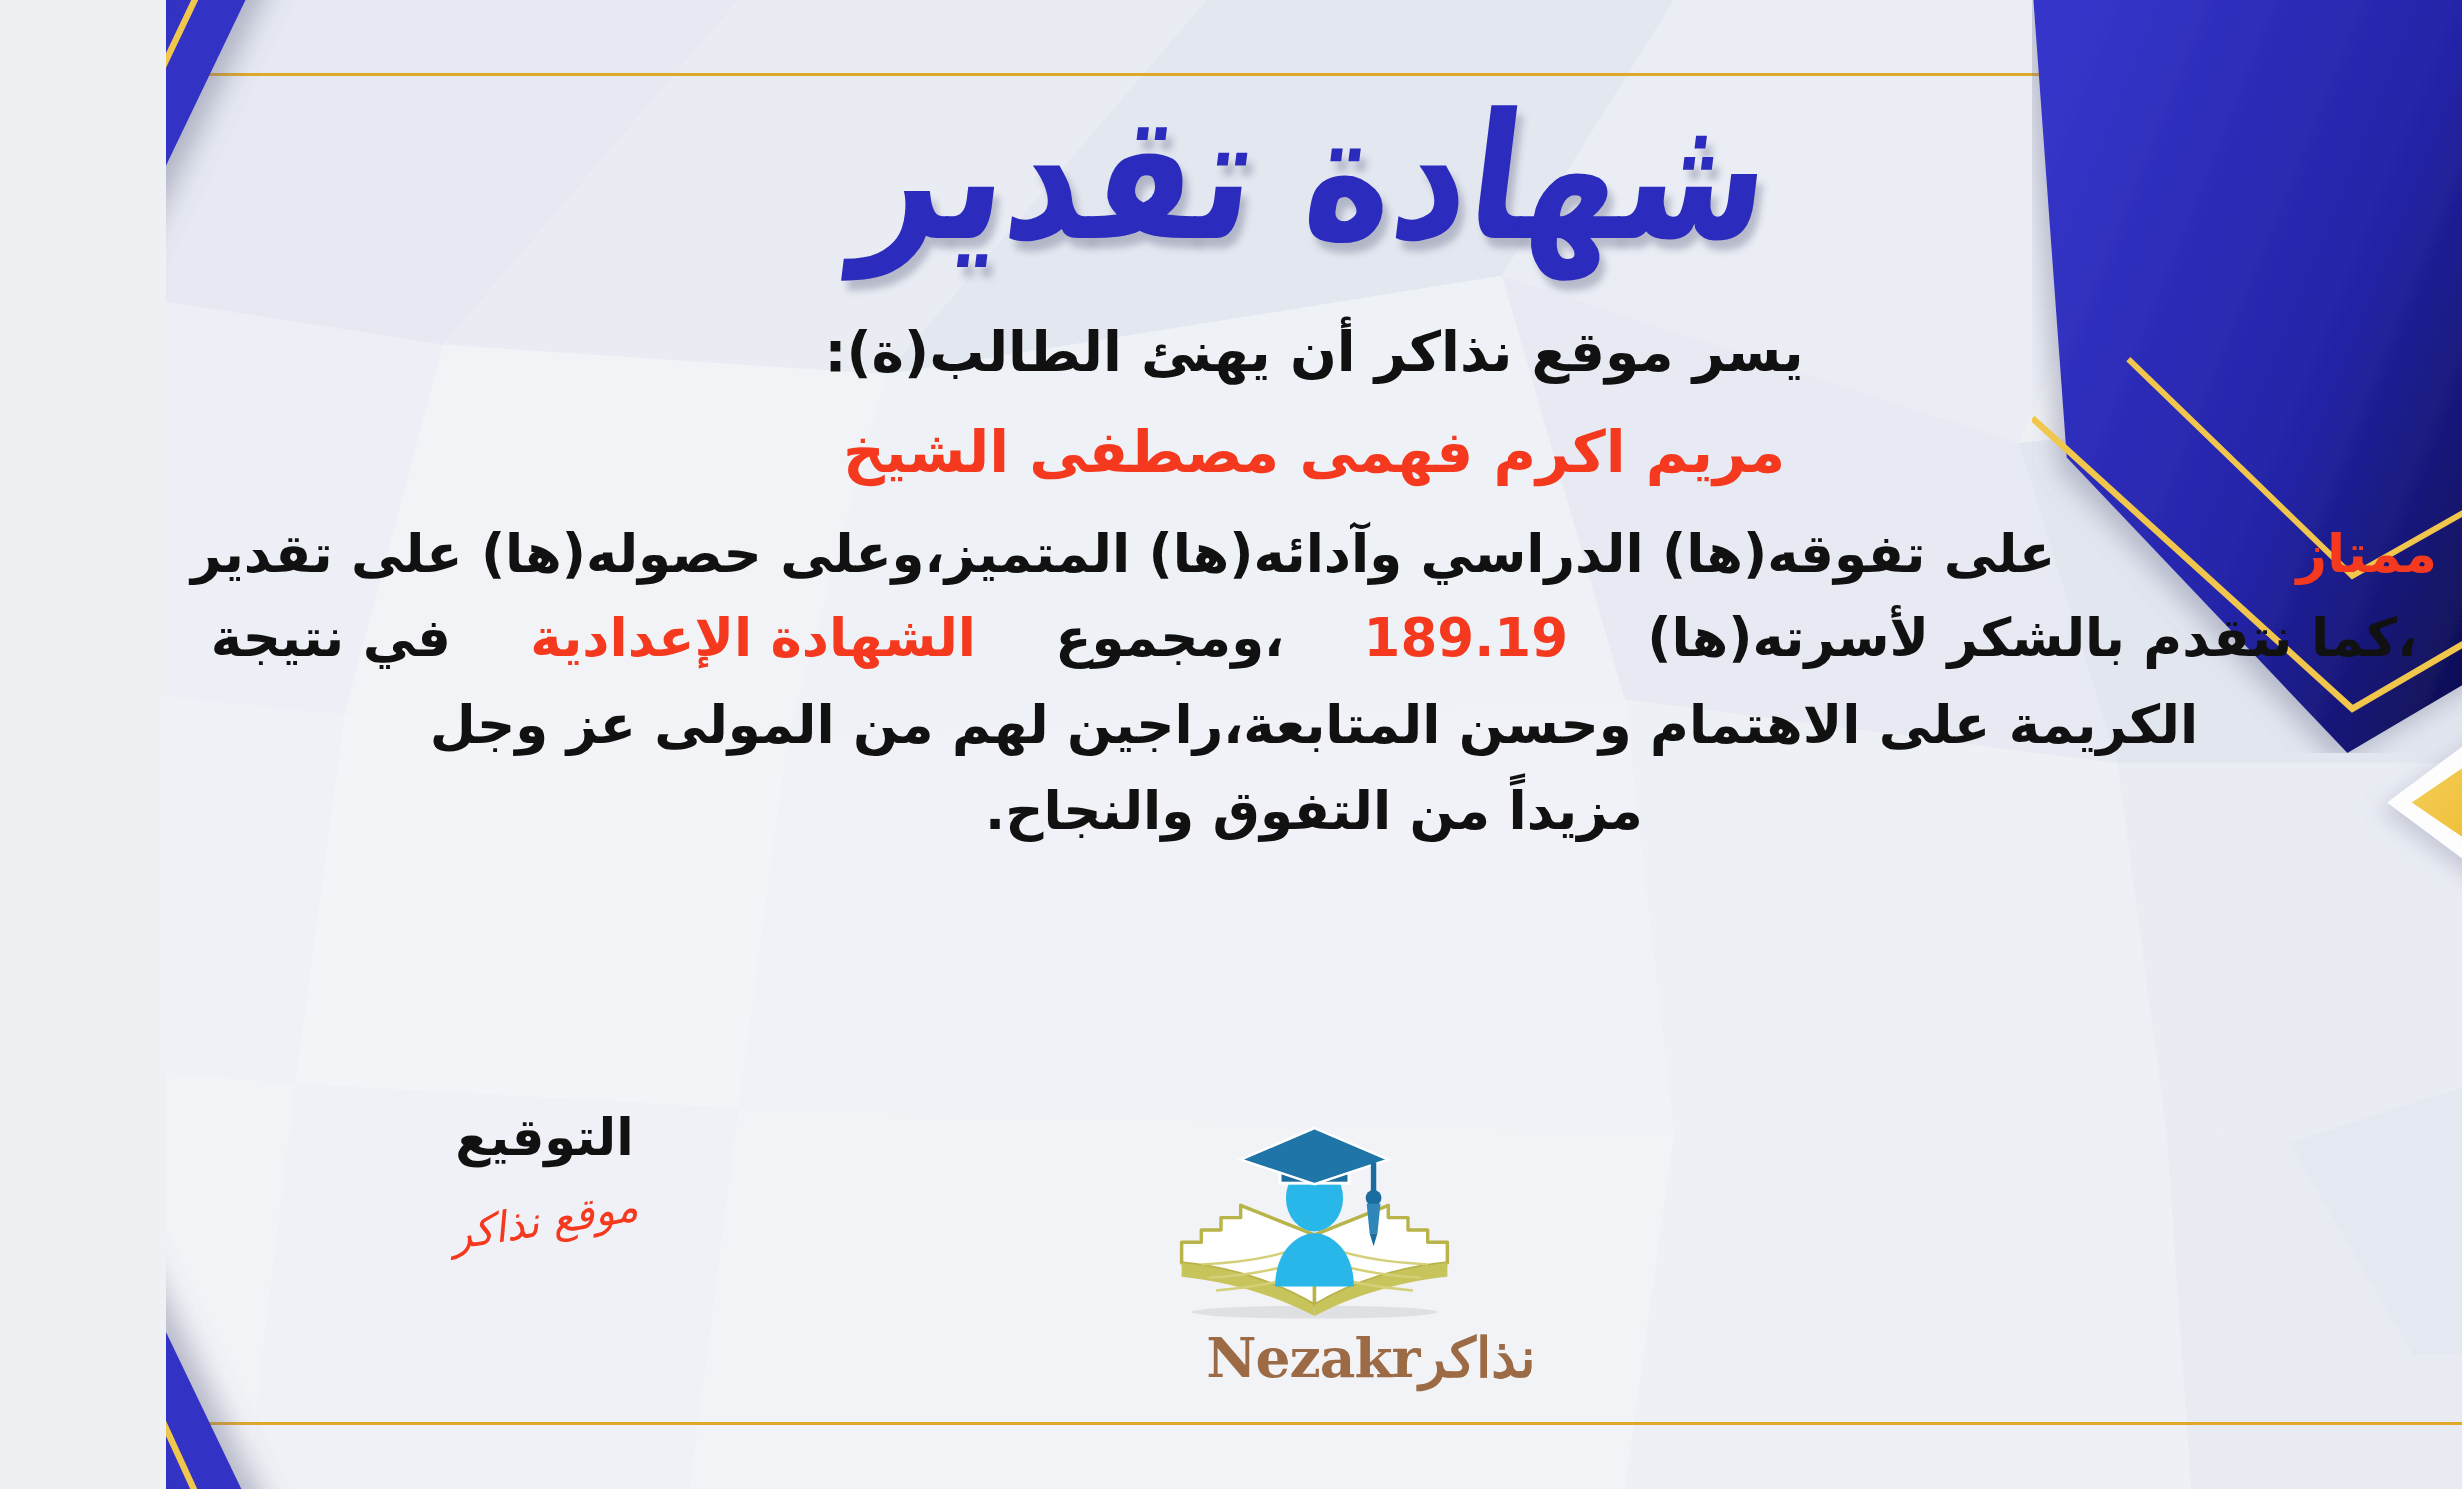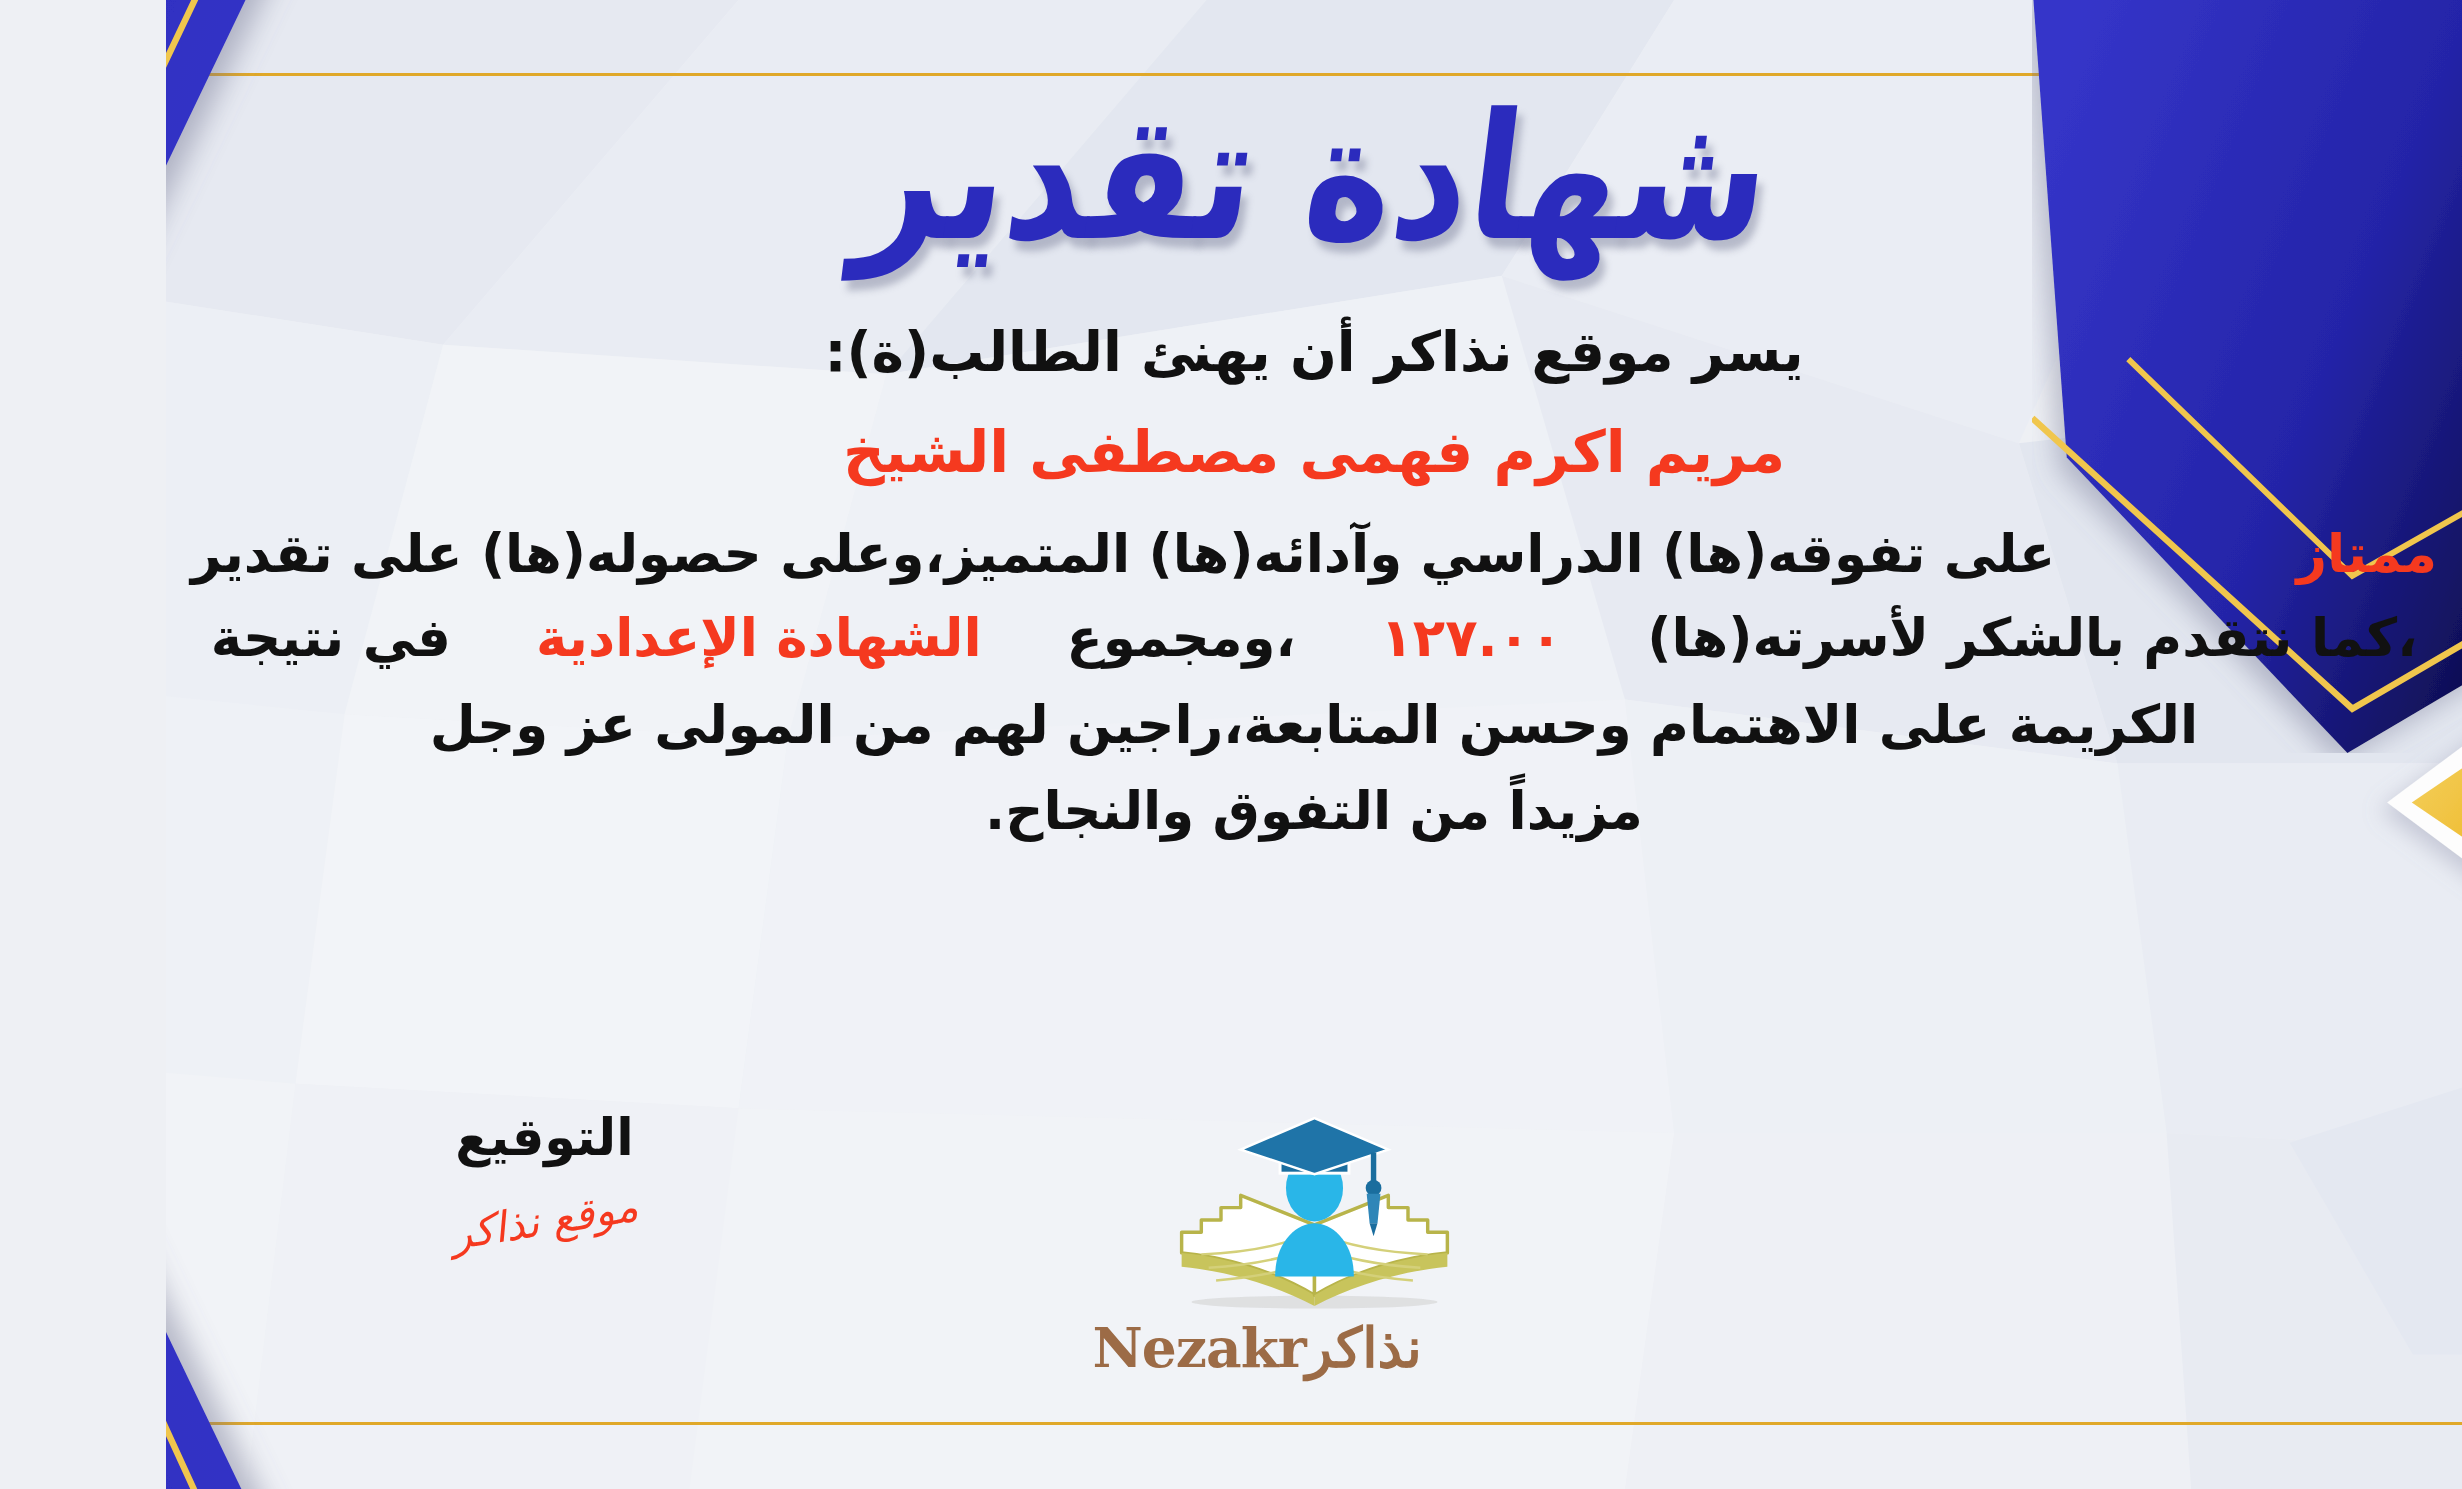--- a/index.html
+++ b/index.html
@@ -94,21 +94,21 @@
   #sign-mark{
     margin-top:28.6px;font-size:42px;color:#f5391f;
     font-family:"DejaVu Serif","Liberation Serif",serif;
     font-style:italic;transform:rotate(-9deg);display:inline-block;
     direction:rtl;
   }
 
   
   #logo-block{
     position:absolute;left:50%;transform:translateX(-50%);
-    top:1px;width:443px;text-align:left;
+    top:11px;width:443px;text-align:right;
   }
   #logo-mark{width:374px;height:212px;display:block;margin:0 auto;}
   #logo-word{
     margin-top:-5.9px;font-size:55px;font-weight:800;color:#9c6b46;
     font-family:"DejaVu Serif","Liberation Serif",serif;
     letter-spacing:-1px;direction:rtl;
   }
 </style>
 </head>
 <body>
@@ -227,21 +227,21 @@
 
     <div id="student-name">مريم اكرم فهمى مصطفى الشيخ</div>
 
     <div class="para" id="para-line1">
       <span class="red">ممتاز</span>
       <span>على تفوقه(ها) الدراسي وآدائه(ها) المتميز،وعلى حصوله(ها) على تقدير</span>
     </div>
 
     <div class="para" id="para-line2">
       <span>،كما نتقدم بالشكر لأسرته(ها)</span>
-      <span class="red">١٢٧.٠٠</span>
+      <span class="red">189.19</span>
       <span>،ومجموع</span>
       <span class="red">الشهادة الإعدادية</span>
       <span>في نتيجة</span>
     </div>
 
     <div class="para" id="para-line3">الكريمة على الاهتمام وحسن المتابعة،راجين لهم من المولى عز وجل</div>
     <div class="para" id="para-line4">مزيداً من التفوق والنجاح.</div>
 
   </div>
 </div>

